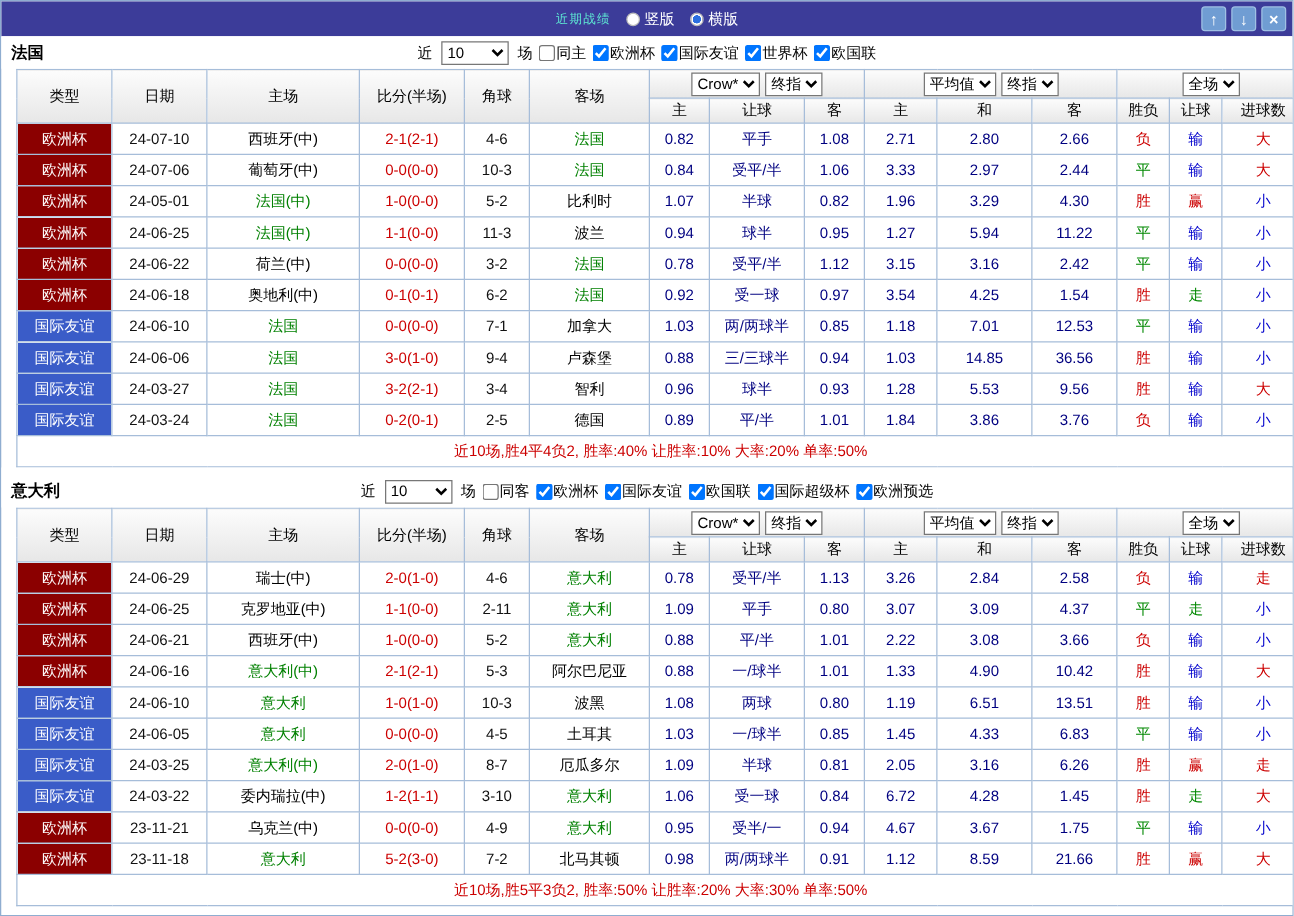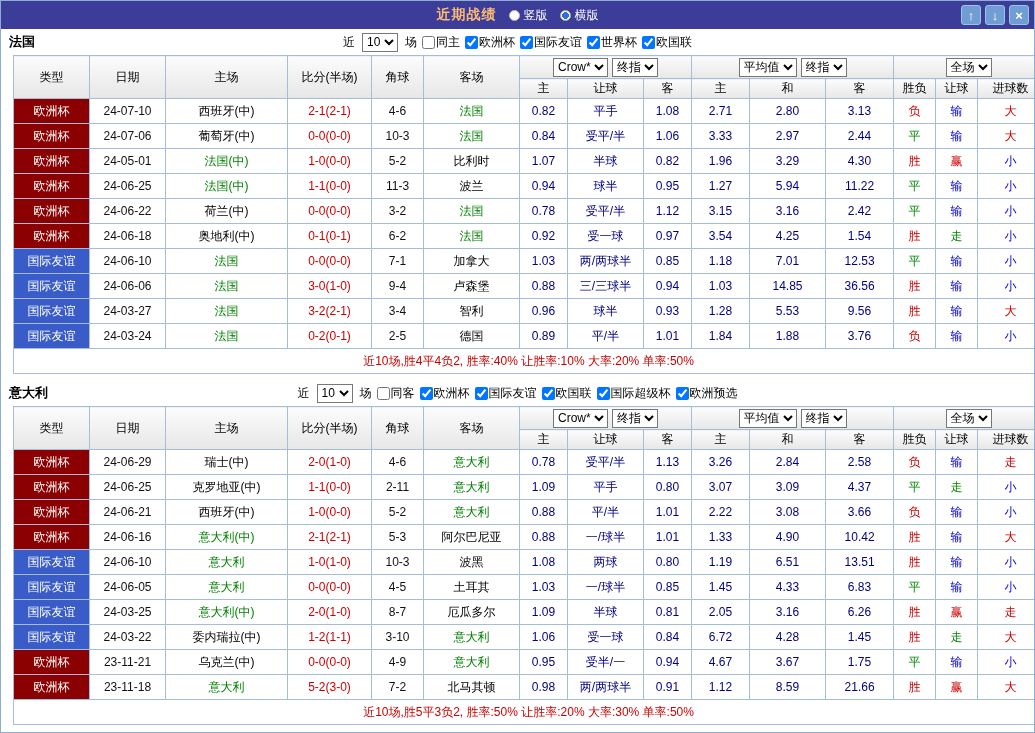--- a/index.html
+++ b/index.html
@@ -2,34 +2,34 @@
 <html style="--topbar-bg: #3c3c99; --grid-line: #a6bdd9; --comp-euro-bg: #8b0000; --comp-friendly-bg: #3a5cc8; --focus-team: #008000; --score: #cc0000; --odds: #000080; --summary: #cc0000; --result-red: #cc0000; --result-green: #008800; --result-blue: #0000cc;"><head>
 <meta charset="utf-8">
 <style>
   *{box-sizing:border-box;margin:0;padding:0}
   html,body{background:#fff}
   body{width:1035px;height:733px;font-family:"Liberation Sans","DejaVu Sans",sans-serif;font-size:12px;overflow:hidden}
   .page{width:1035px;height:733px;border:1px solid #8fadd0;background:#fff;overflow:hidden;display:flex;flex-direction:column}
   
   .topbar{flex:0 0 28px;background:var(--topbar-bg,#3c3c99);display:flex;align-items:center;position:relative}
   .tb-center{flex:1;display:flex;justify-content:center;align-items:center;gap:12px}
-  .tb-title{color:#fdba74;font-weight:bold;font-size:14px;letter-spacing:1px}
+  .tb-title{color:#5eead4;font-weight:normal;font-size:10px;letter-spacing:1px}
   .tb-radio{display:inline-flex;align-items:center;gap:4px;color:#fff;cursor:pointer}
   .tb-radio input{appearance:none;-webkit-appearance:none;width:11px;height:11px;border-radius:50%;background:#fff;border:1px solid #bbb;cursor:pointer}
   .tb-radio input:checked{background:radial-gradient(circle,#2b6fe0 0 3.2px,#fff 3.4px)}
   .tb-actions{position:absolute;right:5px;top:4px;display:flex;gap:4px}
   .tb-btn{width:20px;height:20px;background:#709dd3;border:1px solid #9fc0e4;border-radius:3px;color:#fff;font-size:13px;font-weight:bold;line-height:17px;text-align:center;cursor:pointer;padding:0}
   
   .sec-head{flex:0 0 26px;height:26px;display:flex;align-items:center;position:relative;background:#fff}
   .sec-title{position:absolute;left:8px;font-weight:bold;font-size:13px;color:#000}
   .sec-filters{flex:1;display:flex;justify-content:center;align-items:center;gap:5px;color:#000}
   .cb{display:inline-flex;align-items:center;gap:1px;cursor:pointer}
   .cb input{width:13px;height:13px;margin:0;cursor:pointer}
   select{font-size:12px;height:19px;border:1px solid #777;background:#fff;color:#000}
-  select.count{width:36px}
+  select.count{width:54px}
   .hsel{margin:0 2px}
   
   .grid{width:1029px;margin:0 12px;border-collapse:collapse;table-layout:fixed}
   .grid th,.grid td{border:1px solid var(--grid-line,#a6bdd9);text-align:center;overflow:hidden;white-space:nowrap}
   .grid thead th{background:linear-gradient(#fcfcfc,#e7e7e7);font-weight:normal;color:#000;padding:1px 0}
   .th-sel{height:23px}
   .th-sub{height:17px}
   .grid tbody td{height:25px;padding:0 1px;background:#fff}
   td.comp{color:#fff;padding:0}
   td.comp.euro{background:var(--comp-euro-bg,#8b0000)}
@@ -148,21 +148,21 @@
               <td class="date">24-07-10</td>
               <td class="team">西班牙(中)</td>
               <td class="score">2-1(2-1)</td>
               <td class="corner">4-6</td>
               <td class="team focus">法国</td>
               <td class="odd">0.82</td>
               <td class="odd">平手</td>
               <td class="odd">1.08</td>
               <td class="odd">2.71</td>
               <td class="odd">2.80</td>
-              <td class="odd">3.13</td>
+              <td class="odd">2.66</td>
               <td class="res t-red">负</td>
               <td class="res t-blue">输</td>
               <td class="res t-red">大</td>
             </tr>
             <tr>
               <td class="comp euro">欧洲杯</td>
               <td class="date">24-07-06</td>
               <td class="team">葡萄牙(中)</td>
               <td class="score">0-0(0-0)</td>
               <td class="corner">10-3</td>
@@ -300,21 +300,21 @@
               <td class="comp friendly">国际友谊</td>
               <td class="date">24-03-24</td>
               <td class="team focus">法国</td>
               <td class="score">0-2(0-1)</td>
               <td class="corner">2-5</td>
               <td class="team">德国</td>
               <td class="odd">0.89</td>
               <td class="odd">平/半</td>
               <td class="odd">1.01</td>
               <td class="odd">1.84</td>
-              <td class="odd">1.88</td>
+              <td class="odd">3.86</td>
               <td class="odd">3.76</td>
               <td class="res t-red">负</td>
               <td class="res t-blue">输</td>
               <td class="res t-blue">小</td>
             </tr>
             <tr class="summary-row">
               <td colspan="15">近10场,胜4平4负2, 胜率:40% 让胜率:10% 大率:20% 单率:50%</td>
             </tr>
           </tbody>
         </table>

